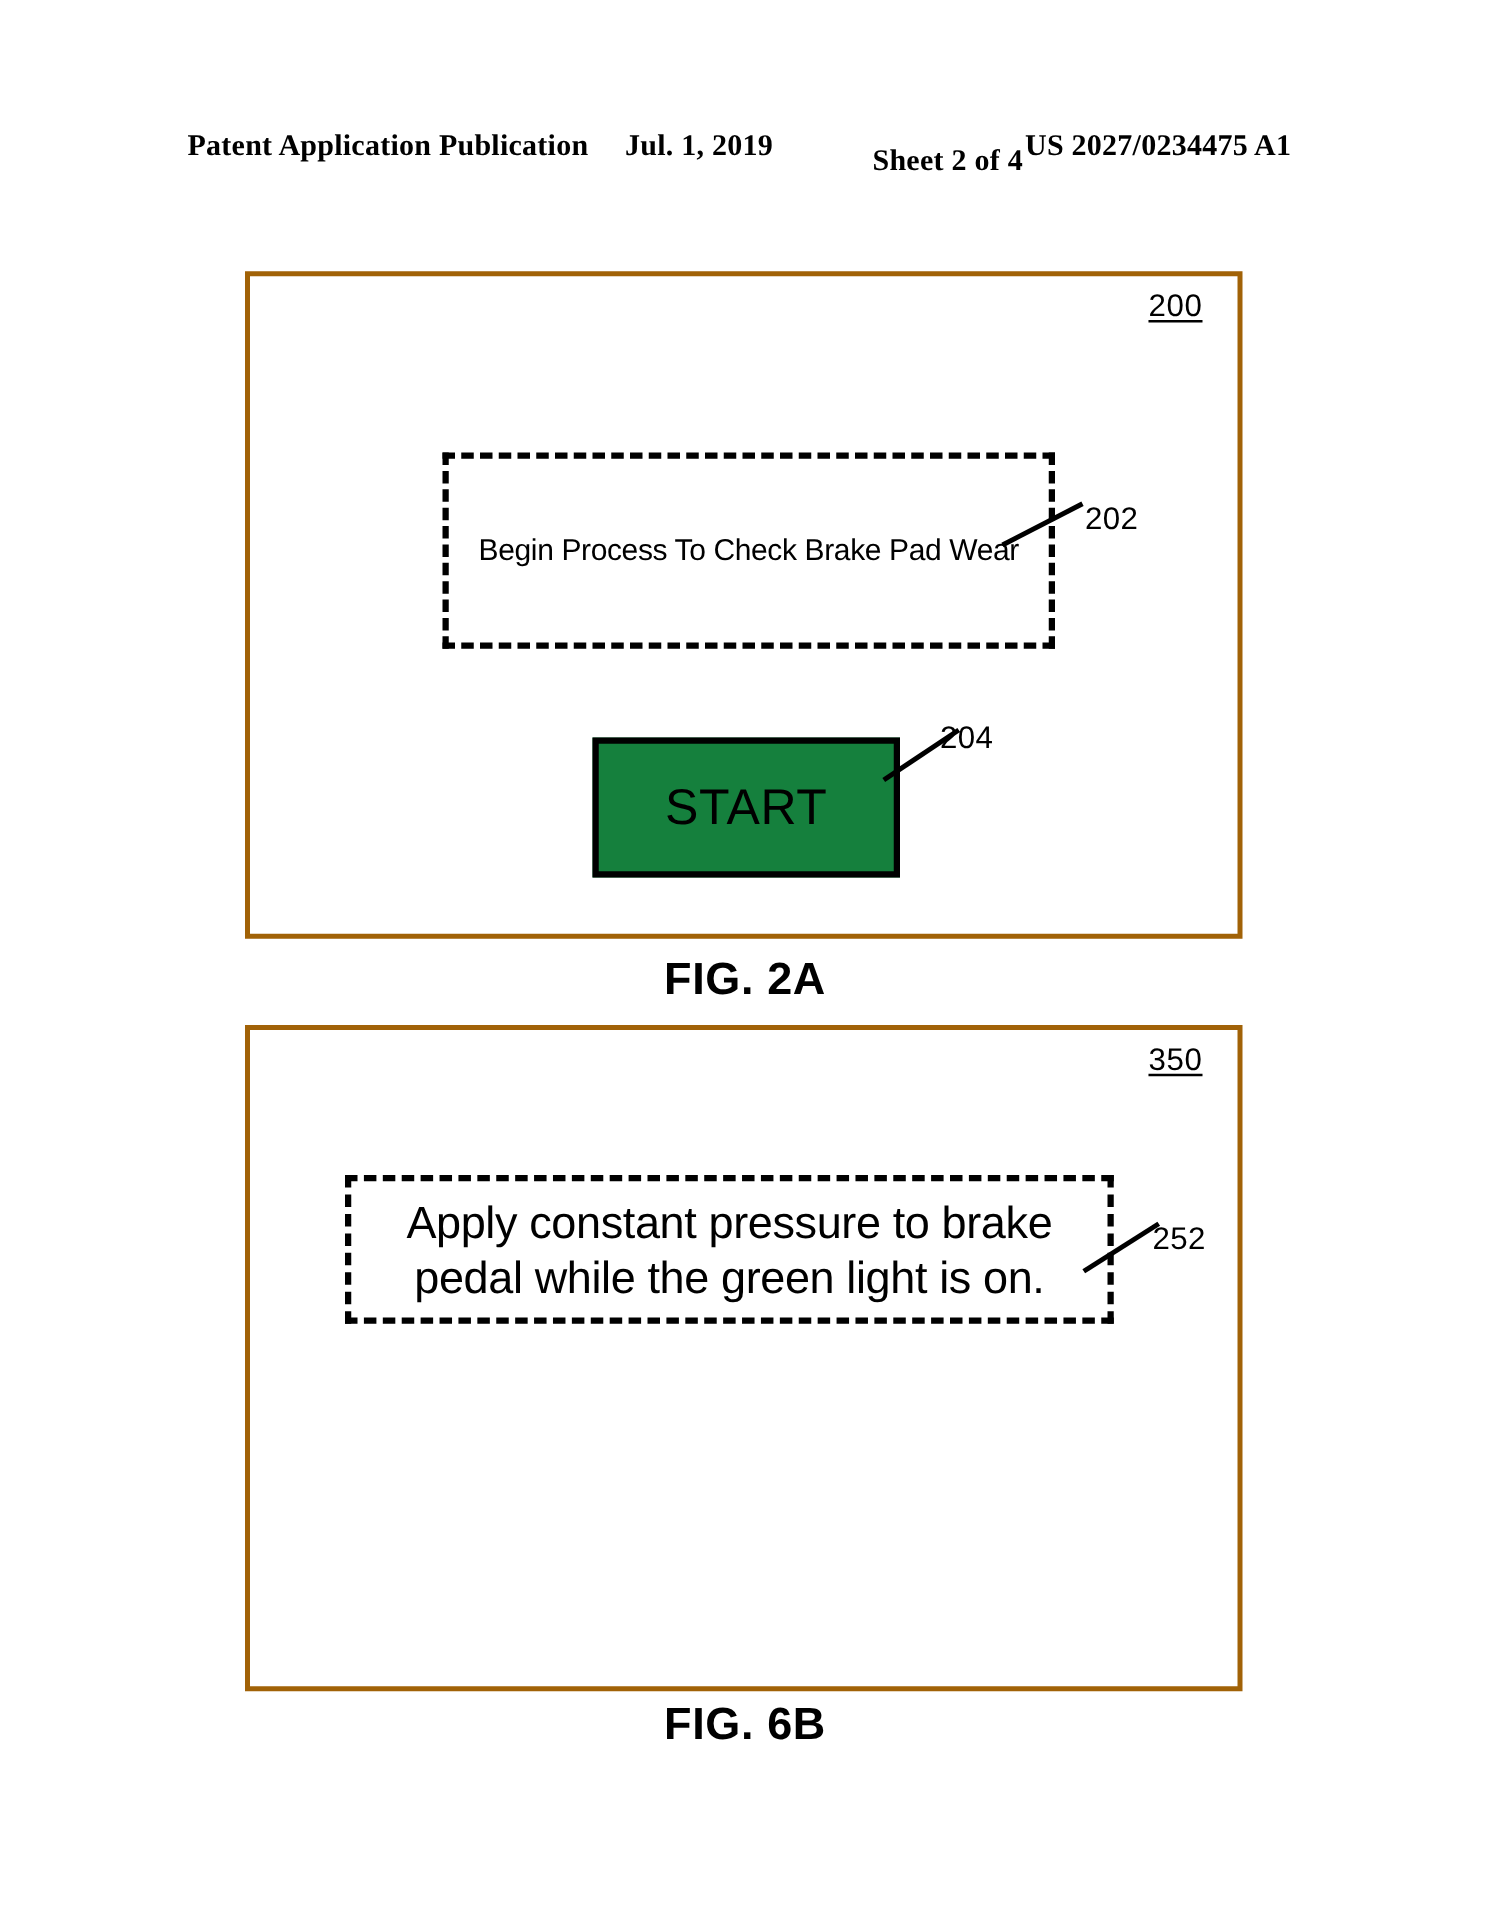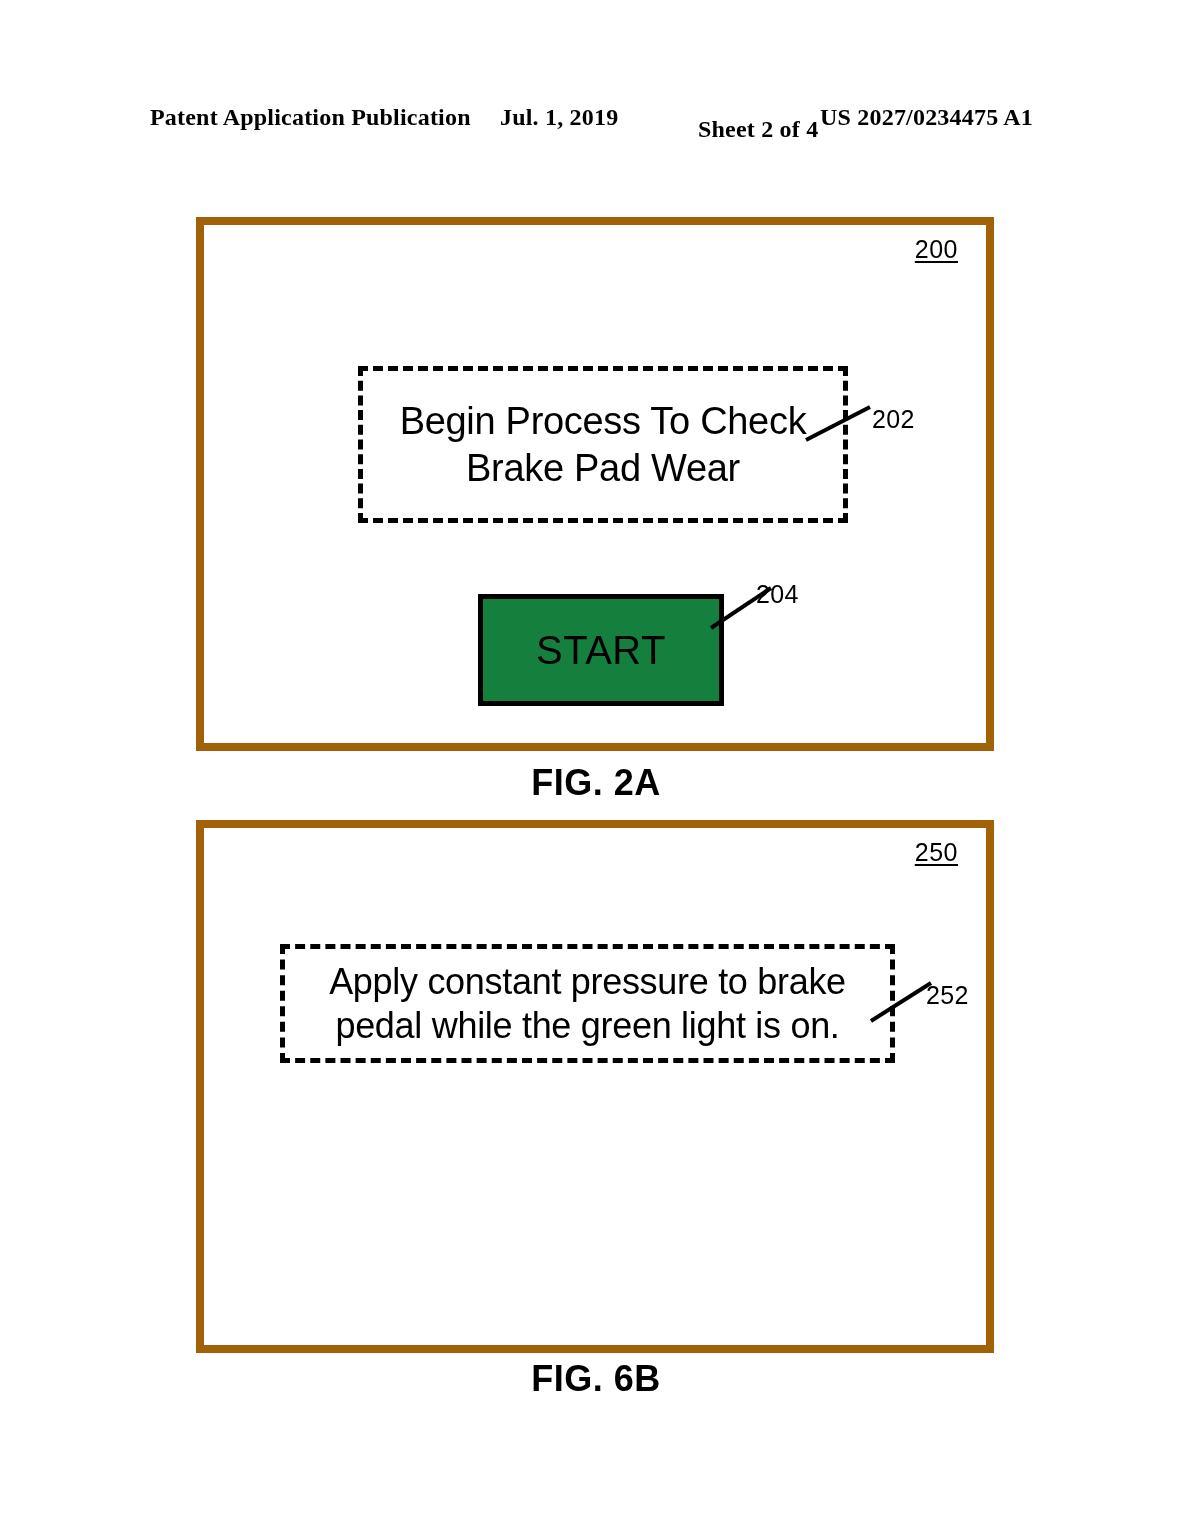--- a/index.html
+++ b/index.html
@@ -30,21 +30,21 @@
     white-space: nowrap;
   }
   .hdr-pub   { position: absolute; left: 150px;  top: 0; }
   .hdr-date  { position: absolute; left: 500px;  top: 0; }
   .hdr-sheet { position: absolute; left: 698px;  top: 0; margin-top: 12px; }
   .hdr-num   { position: absolute; left: 820px;  top: 0; }
 
   
   .fig-frame {
     position: absolute;
-    border: 8px solid #a16207;
+    border: 4px solid #a16207;
     box-sizing: border-box;
     background: #ffffff;
   }
   #fig2a-frame { left: 196px; top: 217px;  width: 798px; height: 534px; }
   #fig2b-frame { left: 196px; top: 820px;  width: 798px; height: 533px; }
 
   
   .frame-ref {
     position: absolute;
     font-family: "Liberation Sans", sans-serif;
@@ -80,21 +80,21 @@
     width: 615px;
     height: 119px;
   }
   .dashed-box .box-text {
     font-family: "Liberation Sans", sans-serif;
     font-weight: normal;
     line-height: 1.22;
     letter-spacing: -0.3px;
     padding: 0 8px;
   }
-  #box-202 .box-text { font-size: 38px; }
+  #box-202 .box-text { font-size: 24px; }
   #box-252 .box-text { font-size: 36px; }
 
   
   #box-204 {
     position: absolute;
     left: 274px;   
     top: 369px;    
     width: 246px;
     height: 112px;
     box-sizing: border-box;
@@ -175,21 +175,21 @@
   <svg class="leader" id="leader-204-svg" viewBox="0 0 100 55" xmlns="http://www.w3.org/2000/svg">
     <line x1="2" y1="48" x2="62" y2="8" stroke="#000" stroke-width="4"></line>
   </svg>
   <span class="leader-num" id="num-204">204</span>
 </div>
 
 <div class="fig-caption" id="caption-2a">FIG. 2A</div>
 
 <div class="fig-frame" id="fig2b-frame">
 
-  <span class="frame-ref" id="ref-250">250</span>
+  <span class="frame-ref" id="ref-250">350</span>
 
   <div class="dashed-box" id="box-252">
     <span class="box-text">Apply constant pressure to brake pedal while the green light is on.</span>
   </div>
 
   <svg class="leader" id="leader-252-svg" viewBox="0 0 100 60" xmlns="http://www.w3.org/2000/svg">
     <line x1="2" y1="48" x2="62" y2="10" stroke="#000" stroke-width="4"></line>
   </svg>
   <span class="leader-num" id="num-252">252</span>
 </div>

